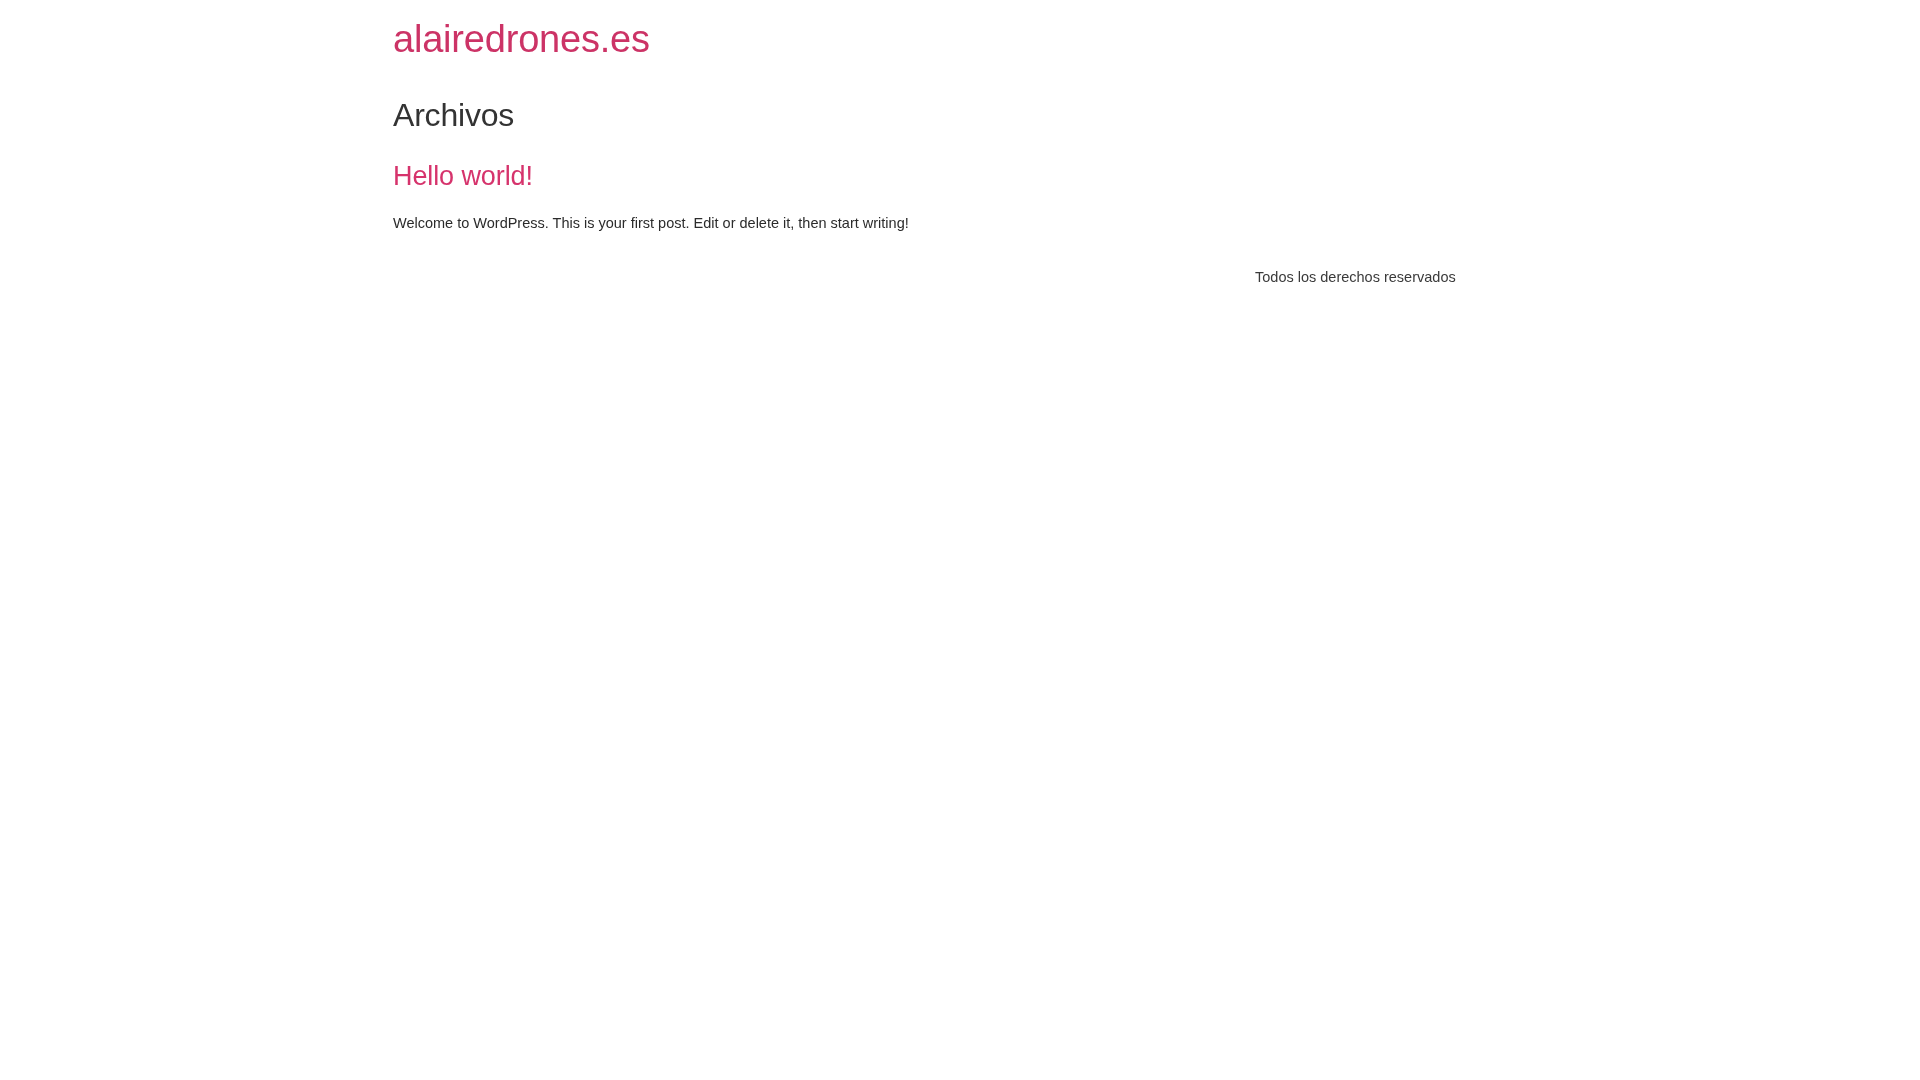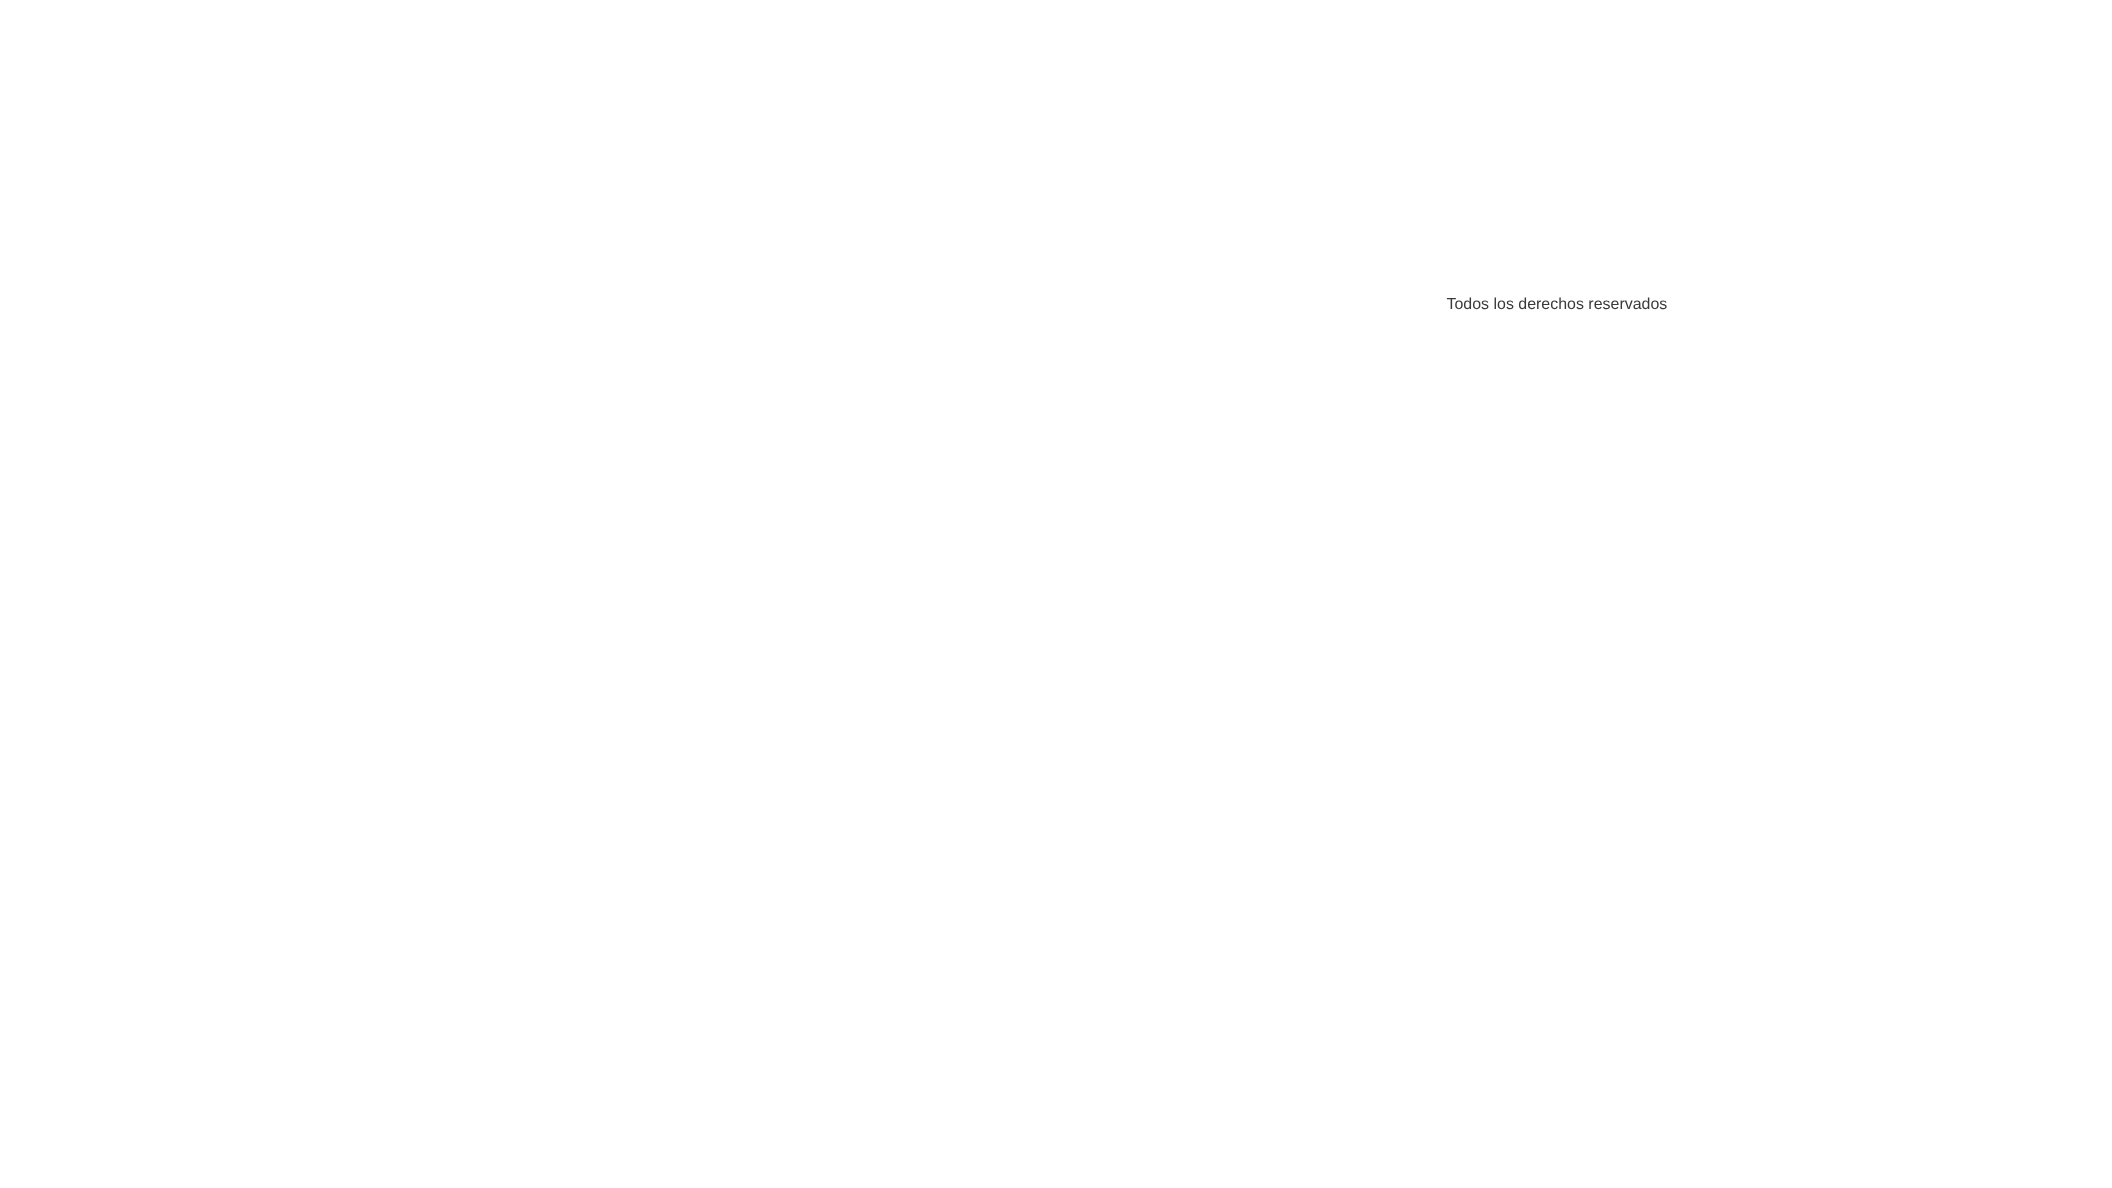--- a/index.html
+++ b/index.html
@@ -70,29 +70,45 @@
 
   .post-excerpt {
     margin: 21px 0 0 0;
     font-size: 14.5px;
     line-height: 1.5;
     color: #2b2b2b;
   }
 
   .site-footer {
     position: absolute;
-    left: 1315px;
+    left: 1255px;
     top: 267px;
     font-size: 14.5px;
     line-height: 1.5;
     color: #3a3a3a;
     white-space: nowrap;
   }
 </style>
 </head>
 <body>
 
 <div class="page">
 
+  <div class="content-wrap">
+
+    <h1 class="site-title">
+      <a href="#">alairedrones.es</a>
+    </h1>
+
+    <h2 class="archive-heading">Archivos</h2>
+
+    <article class="post">
+      <h2 class="post-title">
+        <a href="#">Hello world!</a>
+      </h2>
+      <p class="post-excerpt">Welcome to WordPress. This is your first post. Edit or delete it, then start writing!</p>
+    </article>
+
+  </div>
 
   <div class="site-footer">Todos los derechos reservados</div>
 
 </div>
 
 </body></html>

